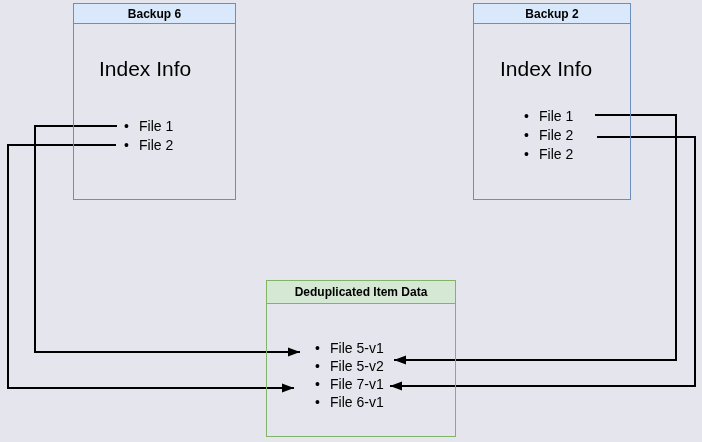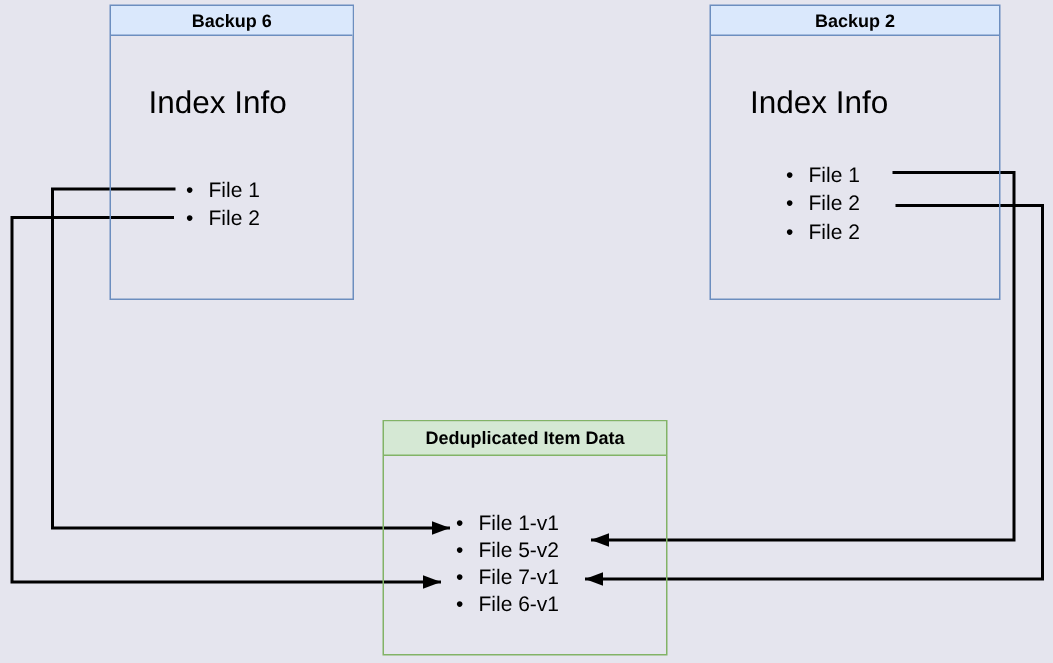--- a/index.html
+++ b/index.html
@@ -67,49 +67,49 @@
         <span class="dot">•</span>
         <span>File 1</span>
       </div>
       <div class="row">
         <span class="dot">•</span>
         <span>File 2</span>
       </div>
     </div>
   </div>
 
-  <div class="box blue" style="left:473px; top:3px; width:194px; height:197px;">
+  <div class="box blue" style="left:473px; top:3px; width:158px; height:197px;">
     <div class="hdr">
       <span>Backup 2</span>
     </div>
     <div class="index-label" style="left:26px; top:53px;">Index Info</div>
     <div class="flist" style="left:50px; top:102px;">
       <div class="row">
         <span class="dot">•</span>
         <span>File 1</span>
       </div>
       <div class="row">
         <span class="dot">•</span>
         <span>File 2</span>
       </div>
       <div class="row">
         <span class="dot">•</span>
         <span>File 2</span>
       </div>
     </div>
   </div>
 
-  <div class="box green" style="left:255px; top:280px; width:190px; height:157px;">
+  <div class="box green" style="left:266px; top:280px; width:190px; height:157px;">
     <div class="hdr">
       <span>Deduplicated Item Data</span>
     </div>
     <div class="flist tight" style="left:48px; top:58px;">
       <div class="row">
         <span class="dot">•</span>
-        <span>File 1-v1</span>
+        <span>File 5-v1</span>
       </div>
       <div class="row">
         <span class="dot">•</span>
         <span>File 5-v2</span>
       </div>
       <div class="row">
         <span class="dot">•</span>
         <span>File 7-v1</span>
       </div>
       <div class="row">

